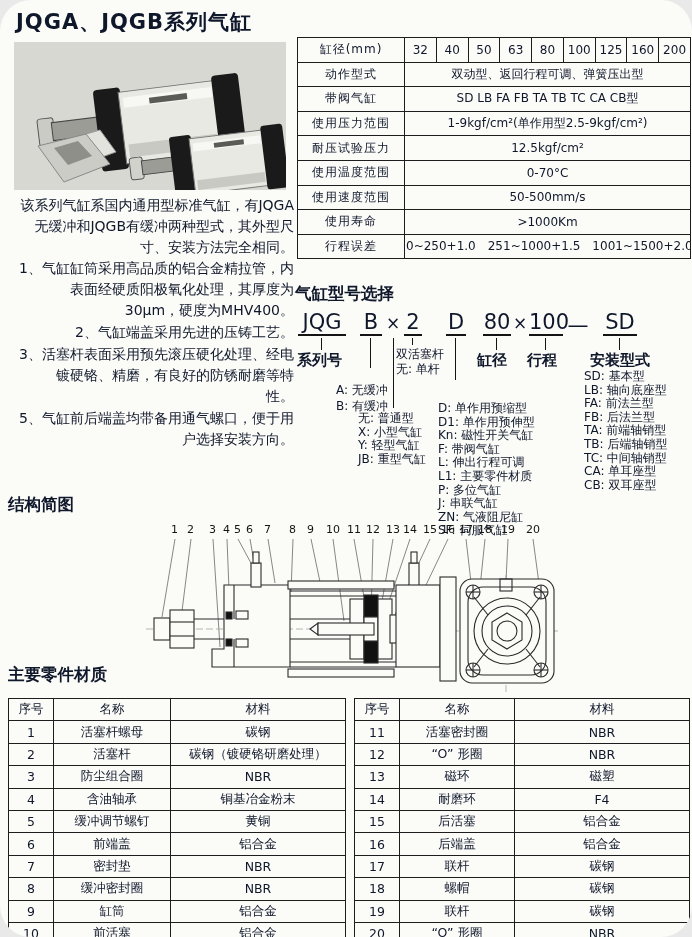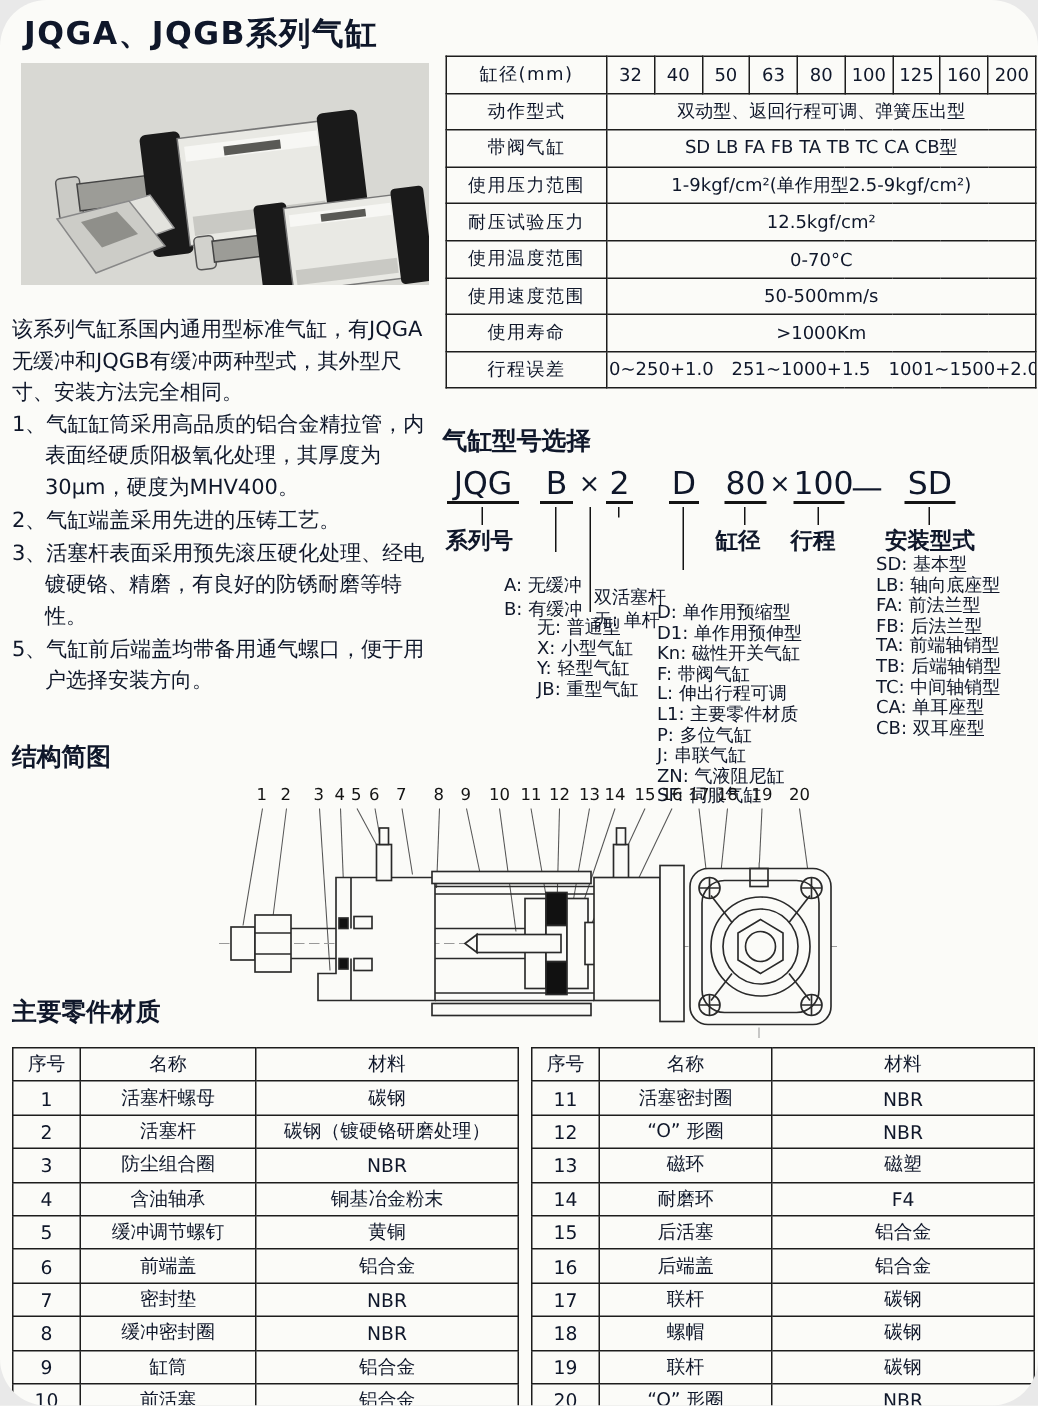--- a/index.html
+++ b/index.html
@@ -12,32 +12,32 @@
   .page-title{left:16px;top:8px;font-size:21px;font-weight:bold;letter-spacing:1px;}
   .photo-wrap{left:14px;top:42px;width:272px;height:148px;}
 
   
   .spec{left:297px;top:37px;width:394px;border-collapse:collapse;table-layout:fixed;}
   .spec td{border:1px solid #1d1d1d;height:23.6px;font-size:12px;text-align:center;
     vertical-align:middle;padding:0 1px;overflow:hidden;white-space:nowrap;margin-top:44px;}
   .spec td.lbl{letter-spacing:1px;}
 
   
-  .left-col{left:8px;top:210px;width:286px;font-size:14px;line-height:1.5;}
+  .left-col{left:8px;top:195px;width:286px;font-size:14px;line-height:1.5;text-align:right;}
   .features-heading{font-size:16.5px;font-weight:bold;margin:3px 0 2px 0;}
   .feat{padding-left:22px;text-indent:-22px;margin:0 0 1px 0;}
 
   
   .sec-heading{font-size:16.5px;font-weight:bold;}
   .code{top:311px;font-size:21px;text-align:center;border-bottom:2px solid #141414;
     padding-bottom:1px;line-height:1.05;}
   .code-plain{top:313px;font-size:17px;text-align:center;}
   .vline{width:1px;background:#141414;}
   .mlabel{font-size:15px;font-weight:bold;white-space:nowrap;}
-  .mnote{font-size:12px;white-space:nowrap;margin-top:44px;}
+  .mnote{font-size:12px;white-space:nowrap;}
   .optlist{font-size:12px;line-height:13.6px;white-space:nowrap;}
   .optlist.wide{line-height:15.5px;margin-top:13px;}
 
   
   .diagram-wrap{left:138px;top:521px;width:424px;height:182px;}
   svg text.callout{font-size:11px;fill:#141414;}
 
   
   .mat{border-collapse:collapse;table-layout:fixed;}
   .mat td{border:1px solid #1d1d1d;height:21.4px;font-size:12.5px;text-align:center;

